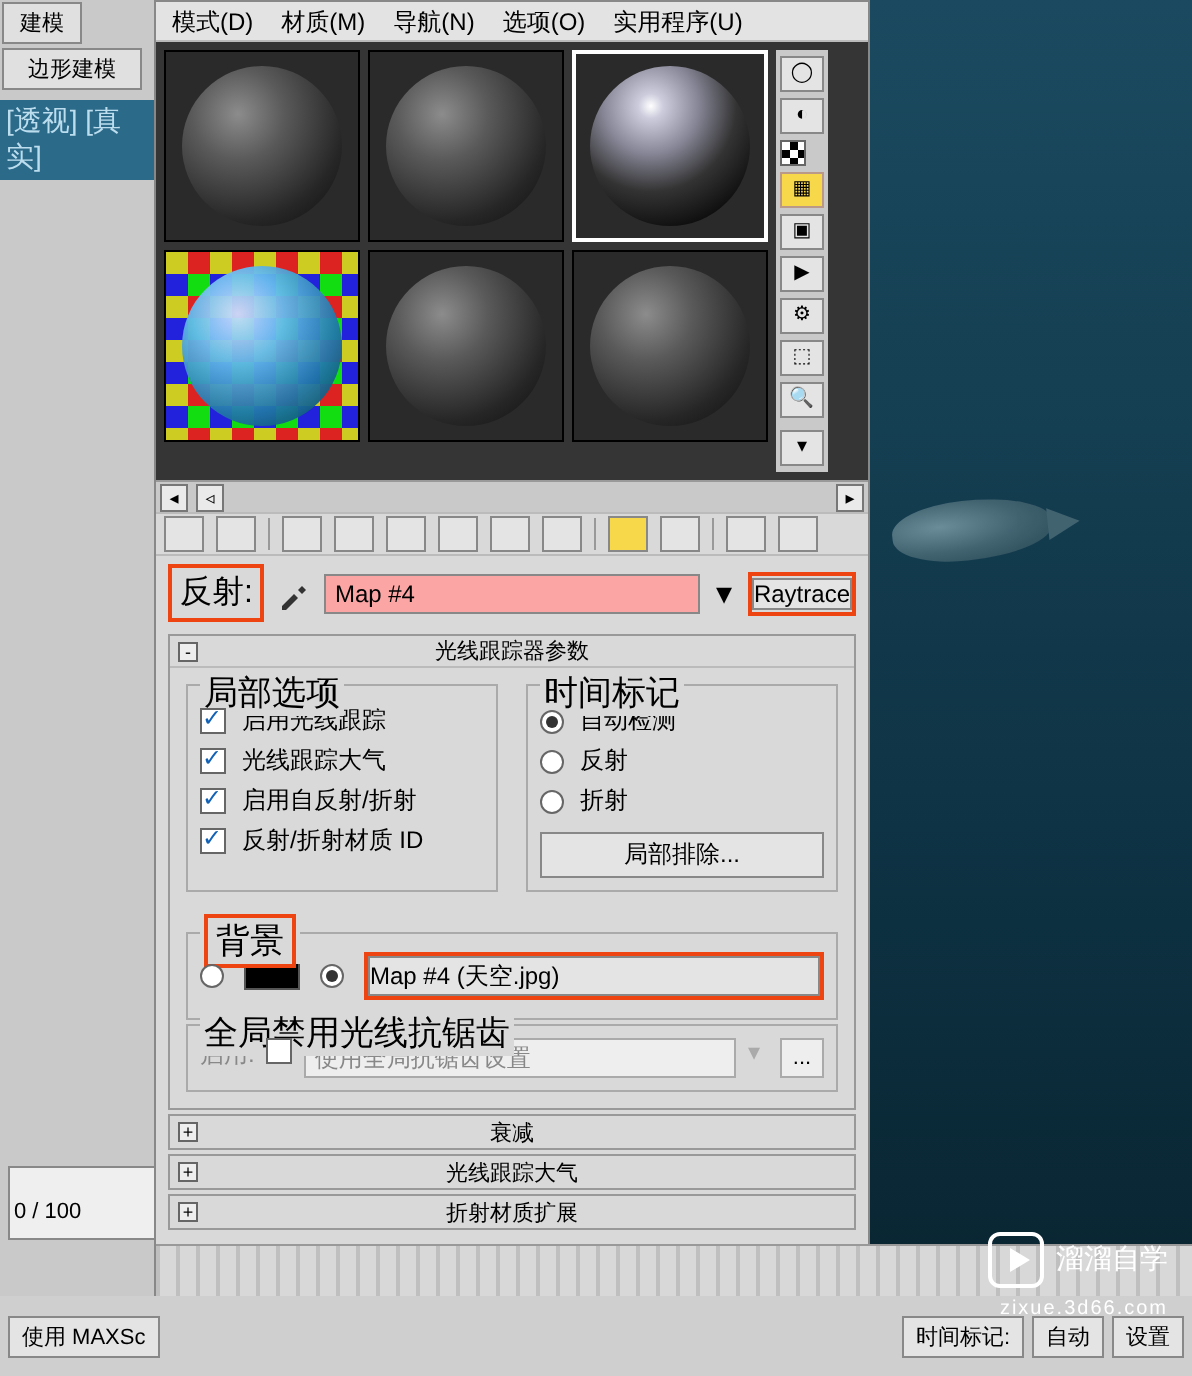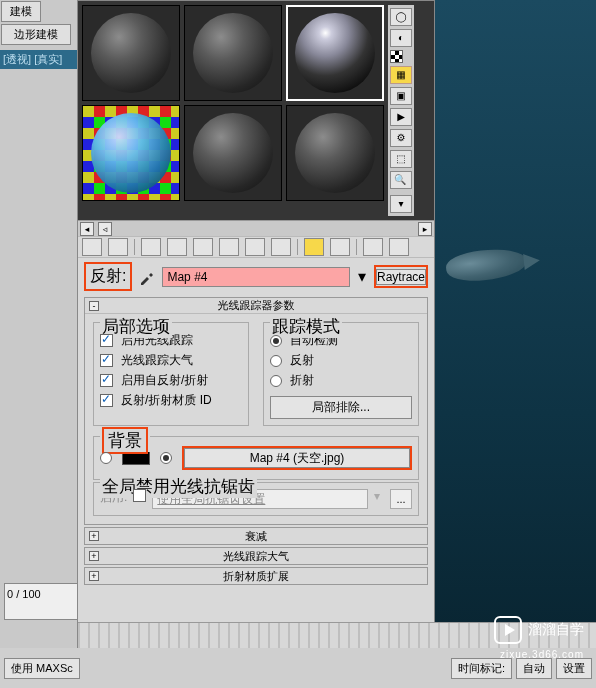--- a/index.html
+++ b/index.html
@@ -71,31 +71,31 @@
 .group > legend, .group-title { position:absolute; top:-8px; left:6px; background:#d9d9d9; padding:0 2px; font-size:17px; }
 .cols { display:flex; gap:10px; }
 .col { flex:1; }
 .chk-row { display:flex; align-items:center; gap:8px; margin:3px 0; font-size:12px; }
 .chk { width:13px; height:13px; border:1px solid #666; background:#fff; position:relative; }
 .chk.on::after { content:"✓"; position:absolute; left:0; top:-3px; font-size:12px; color:#1262b8; }
 .rad { width:12px; height:12px; border:1px solid #666; border-radius:50%; background:#fff; position:relative; }
 .rad.on::after { content:""; position:absolute; left:2px; top:2px; width:6px; height:6px; background:#333; border-radius:50%; }
 .btn { border:1px solid #888; background:#e4e4e4; font-size:12px; padding:2px 10px; text-align:center; }
 
-.bg-sect { margin-top:8px; }
+.bg-sect { margin-top:18px; }
 .swatch { width:28px; height:14px; border:1px solid #555; background:#000; }
-.map-btn { border:1px solid #888; background:#e4e4e4; font-size:12px; text-align:center; height:20px; line-height:18px; flex:1; }
+.map-btn { border:1px solid #888; background:#e4e4e4; font-size:12px; height:20px; line-height:18px; flex:1; }
 .cursor { position:absolute; pointer-events:none; }
 
 .aa-row { display:flex; align-items:flex-start; gap:6px; color:#888; }
-.aa-select { flex:1; height:20px; border:1px solid #aaa; background:#eee; font-size:12px; padding:0 4px; color:#888;text-decoration:underline; }
+.aa-select { flex:1; height:20px; border:1px solid #aaa; background:#eee; font-size:12px; padding:0 4px; color:#888; }
 .aa-btn { width:22px; height:20px; border:1px solid #aaa; background:#eee; font-size:11px; }
 
 .rollup-collapsed .rollup-head { border-bottom:none; }
-.ruler { position:absolute; left:4px; top:0; width:74px; height:37px; background:#efefef; border:1px solid #888; font-size:11px; color:#000; text-align:left; padding:4px 2px; }
+.ruler { position:absolute; left:4px; top:0; width:74px; height:37px; background:#efefef; border:1px solid #888; font-size:11px; color:#000; text-align:left; padding:16px 2px; }
 
 .time-scrub { position:absolute; left:78px; right:0; bottom:40px; height:26px; background:
   repeating-linear-gradient(90deg, #bfbfbf 0 2px, #d8d8d8 2px 10px); border-top:1px solid #999; }
 .status-row { position:absolute; left:0; right:0; bottom:0; height:40px; background:#cfcfcf; display:flex; align-items:center; font-size:11px; padding:0 4px; gap:4px; }
 .status-box { border:1px solid #888; background:#e4e4e4; padding:2px 6px; }
 .watermark { position:absolute; right:12px; bottom:44px; display:flex; align-items:center; gap:6px; color:#fff; font-size:14px; }
 .wm-icon { width:28px; height:28px; border:2px solid #fff; border-radius:6px; display:flex; align-items:center; justify-content:center; }
 .wm-tri { width:0; height:0; border-left:10px solid #fff; border-top:6px solid transparent; border-bottom:6px solid transparent; margin-left:3px; }
 .wm-site { position:absolute; right:12px; bottom:28px; color:#fff; font-size:10px; letter-spacing:1px; }
 
@@ -108,25 +108,32 @@
 </style>
 </head>
 <body>
 
 <div class="viewport-bg"></div>
 <div class="shark"></div>
 
 <div class="top-toolbar-left">
   <div class="tt-btn">建模</div>
   <div class="tt-btn" style="width:70px">边形建模</div>
-  <div style="background:#2c6a8a;color:#bde;font-size:11px;padding:2px 3px;margin-top:4px">[透视] [真实]</div>
+  <div style="background:#2c6a8a;color:#bde;font-size:14px;padding:2px 3px;margin-top:4px">[透视] [真实]</div>
 </div>
 
 <div class="window">
 
+  <div class="menubar">
+    <span>模式(D)</span>
+    <span>材质(M)</span>
+    <span>导航(N)</span>
+    <span>选项(O)</span>
+    <span>实用程序(U)</span>
+  </div>
 
   <div class="slot-area">
     <div class="slot-grid">
       <div class="slot">
           <div class="sphere"></div>
         </div>
       <div class="slot">
           <div class="sphere"></div>
         </div>
       <div class="slot sel">
@@ -216,21 +223,21 @@
           <div class="chk-row">
               <span class="chk on"></span>
               <span>启用自反射/折射</span>
             </div>
           <div class="chk-row">
               <span class="chk on"></span>
               <span>反射/折射材质 ID</span>
             </div>
         </div>
         <div class="group col">
-          <span class="group-title">跟踪模式</span>
+          <span class="group-title">时间标记</span>
           <div class="chk-row">
               <span class="rad on"></span>
               <span>自动检测</span>
             </div>
           <div class="chk-row">
               <span class="rad"></span>
               <span>反射</span>
             </div>
           <div class="chk-row">
               <span class="rad"></span>

